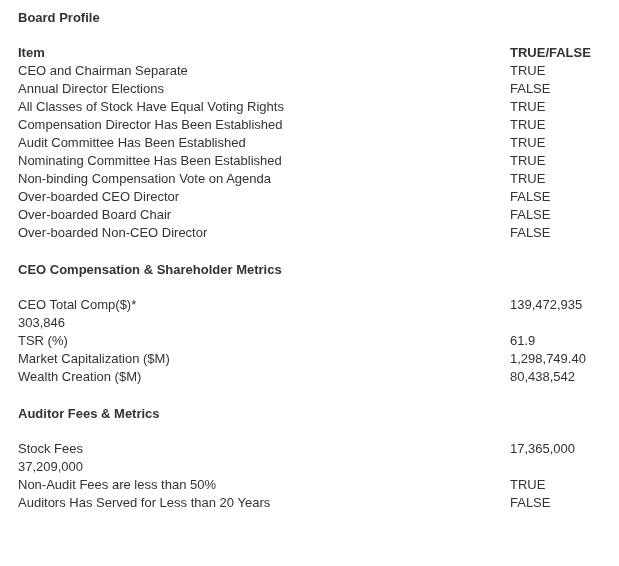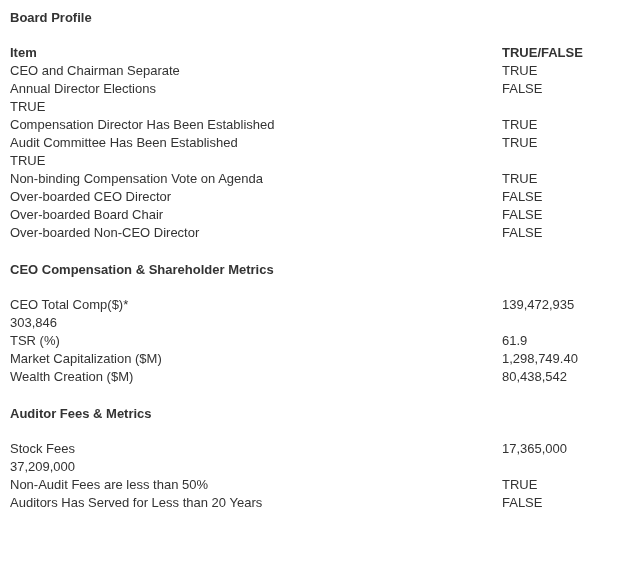--- a/index.html
+++ b/index.html
@@ -12,21 +12,21 @@
     height: 566px;
     box-sizing: border-box;
     padding: 9px 0 0 10px;
     overflow: hidden;
     font-family: "Liberation Sans", "DejaVu Sans", sans-serif;
     font-size: 13px;
     line-height: 18px;
     color: #333333;
     background: #ffffff;
   }
-  .section { margin-bottom: 19px; }
+  .section { margin-bottom: 19px; margin-left: 8px; }
   .section-title {
     font-weight: 700;
     margin: 0 0 17px 0;
   }
   .row { display: flex; }
   .row-label {
     flex: 0 0 492px;
     width: 492px;
     white-space: nowrap;
     overflow: hidden;
@@ -47,31 +47,33 @@
   </div>
         <div class="row">
     <span class="row-label">CEO and Chairman Separate</span>
     <span class="row-value">TRUE</span>
   </div>
         <div class="row">
     <span class="row-label">Annual Director Elections</span>
     <span class="row-value">FALSE</span>
   </div>
         <div class="row">
+    <span class="row-label">All Classes of Stock Have Equal Voting Rights</span>
     <span class="row-value">TRUE</span>
   </div>
         <div class="row">
     <span class="row-label">Compensation Director Has Been Established</span>
     <span class="row-value">TRUE</span>
   </div>
         <div class="row">
     <span class="row-label">Audit Committee Has Been Established</span>
     <span class="row-value">TRUE</span>
   </div>
         <div class="row">
+    <span class="row-label">Nominating Committee Has Been Established</span>
     <span class="row-value">TRUE</span>
   </div>
         <div class="row">
     <span class="row-label">Non-binding Compensation Vote on Agenda</span>
     <span class="row-value">TRUE</span>
   </div>
         <div class="row">
     <span class="row-label">Over-boarded CEO Director</span>
     <span class="row-value">FALSE</span>
   </div>

